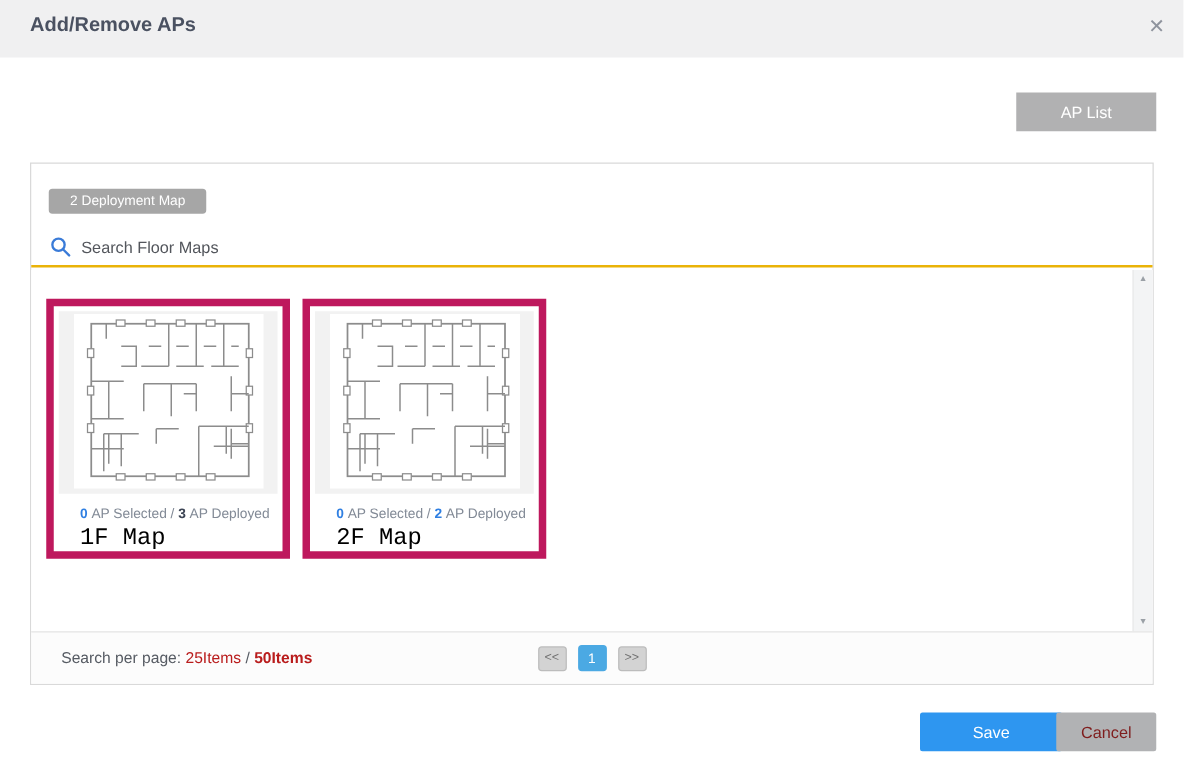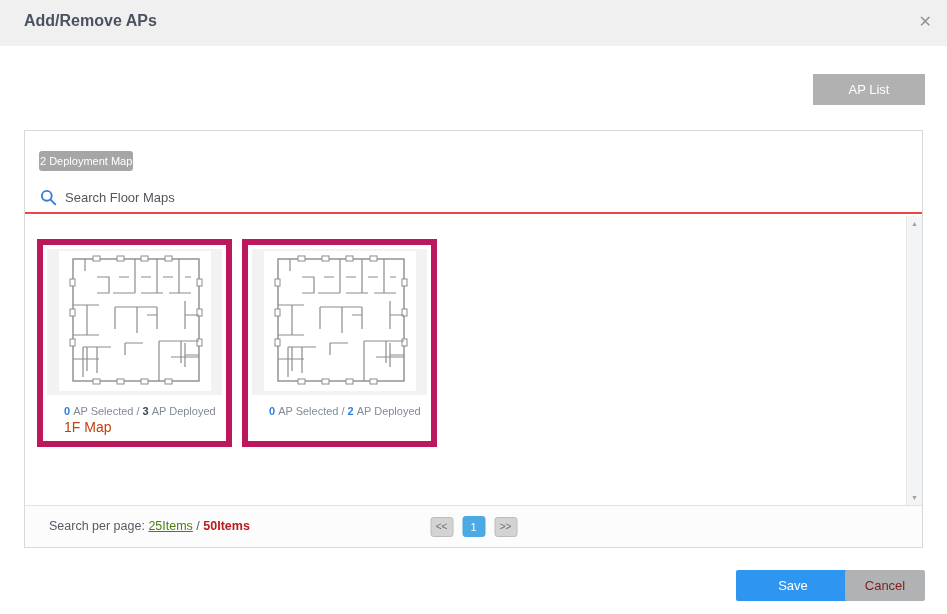--- a/index.html
+++ b/index.html
@@ -12,47 +12,47 @@
   .hdr-close { position:absolute; right:15px; top:11px; font-size:16px; color:#8e939d; cursor:pointer; line-height:1.4; }
 
   
   .tabs { position:absolute; top:74px; right:22px; display:flex; gap:2px; }
   .tab { width:112px; height:31px; border:none; font-size:13px; color:#fff; cursor:pointer; }
   .tab.inactive { background:#b1b1b2; }
   .tab.active { background:#3a3a3a; }
 
   
   .panel { position:absolute; left:24px; top:130px; width:899px; height:418px; border:1px solid #d9d9d9; background:#fff; }
-  .badge { position:absolute; left:14px; top:20px; background:#a6a6a6; color:#fff; font-size:11px; padding:4px 1px; border-radius:3px; }
-  .search-row { position:absolute; left:0; right:0; top:52px; height:31px; border-bottom:2px solid #ef4444; display:flex; align-items:center; padding-left:15px; }
+  .badge { position:absolute; left:14px; top:20px; background:#a6a6a6; color:#fff; font-size:11px; padding:4px 17px; border-radius:3px; }
+  .search-row { position:absolute; left:0; right:0; top:52px; height:31px; border-bottom:2px solid #eab308; display:flex; align-items:center; padding-left:15px; }
   .search-ic { width:17px; height:17px; margin-right:8px; flex:0 0 auto; }
   .search-input { border:none; outline:none; background:transparent; font-size:13px; color:#53565c; width:420px; }
   .search-input::placeholder { color:#53565c; opacity:1; }
 
   
   .content { position:absolute; left:0; right:0; top:85px; bottom:42px; background:#fff; }
   .cards { position:absolute; left:12px; top:23px; display:flex; gap:10px; }
   .card { width:195px; height:208px; border:6px solid #be185d; background:#fff; cursor:pointer; }
   .thumb { margin:4px; height:146px; background:#f2f2f2; display:flex; justify-content:center; align-items:flex-start; overflow:hidden; }
   .thumb svg { margin-top:2px; }
   .stats { margin:10px 0 0 21px; font-size:11px; color:#828a96; white-space:nowrap; }
   .stats span { margin-right:3px; }
   .cnt { font-weight:bold; }
   .cnt.blue { color:#2f7fe2; }
   .cnt.dark { color:#3c4454; }
-  .map-name { margin:2px 0 0 21px; font-size:14px; color:#c2410c; }
+  .map-name { margin:2px 0 0 21px; font-size:19px; color:#000000;font-family:Liberation Mono, monospace; }
 
   
   .vscroll { position:absolute; right:0; top:0; bottom:0; width:16px; background:#f3f4f5; border-left:1px solid #e9e9e9; display:flex; flex-direction:column; justify-content:space-between; align-items:center; padding:4px 0; cursor:pointer; }
   .vscroll span { font-size:7px; color:#9aa0a6; }
 
   
   .pfoot { position:absolute; left:0; right:0; bottom:0; height:42px; background:#fcfcfc; border-top:1px solid #e3e3e3; }
   .ipp { position:absolute; left:24px; top:13px; font-size:12.5px; color:#565b63; }
-  .ipp a { color:#4d7c0f; text-decoration:underline; cursor:pointer; }
+  .ipp a { color:#b91c1c; cursor:pointer; }
   .ipp .total { font-weight:bold; color:#b91c1c; }
   .pager { position:absolute; left:50%; transform:translateX(-50%); top:10px; display:flex; gap:9px; align-items:center; }
   .pg-btn { min-width:23px; height:20px; background:#d3d3d3; border:1px solid #bcbcbc; border-radius:3px; color:#6f6f6f; font-size:10px; cursor:pointer; padding:0 4px; }
   .pg-btn.active { background:#4ba9e3; border-color:#4ba9e3; color:#fff; font-size:11px; min-width:23px; height:21px; }
 
   
   .btn-save { position:absolute; left:736px; top:570px; width:114px; height:31px; background:#2e96f0; border:none; border-radius:2px; color:#fff; font-size:13px; cursor:pointer; }
   .btn-cancel { position:absolute; left:845px; top:570px; width:80px; height:31px; background:#b1b2b4; border:none; border-radius:2px; color:#7f1d1d; font-size:13px; cursor:pointer; }
 </style>
 </head>
@@ -164,20 +164,21 @@
                 <path d="M126,50 V78 M126,64 H140 M126,92 V116 M126,104 H140"></path>
                 <path d="M100,90 H140 M100,90 V130 M122,90 V112 M112,106 H140"></path>
                 <path d="M24,96 V126 M24,96 H52 M38,96 V122"></path>
                 <path d="M66,92 V104 M66,92 H84"></path>
               </g>
             </svg>
           </div>
           <div class="stats">
             <span class="cnt blue">0</span><span>AP Selected</span><span>/</span><span class="cnt blue">2</span><span>AP Deployed</span>
           </div>
+          <div class="map-name">2F Map</div>
         </div>
 
       </div>
 
       <div class="vscroll">
         <span>▲</span>
         <span>▼</span>
       </div>
     </div>
 

